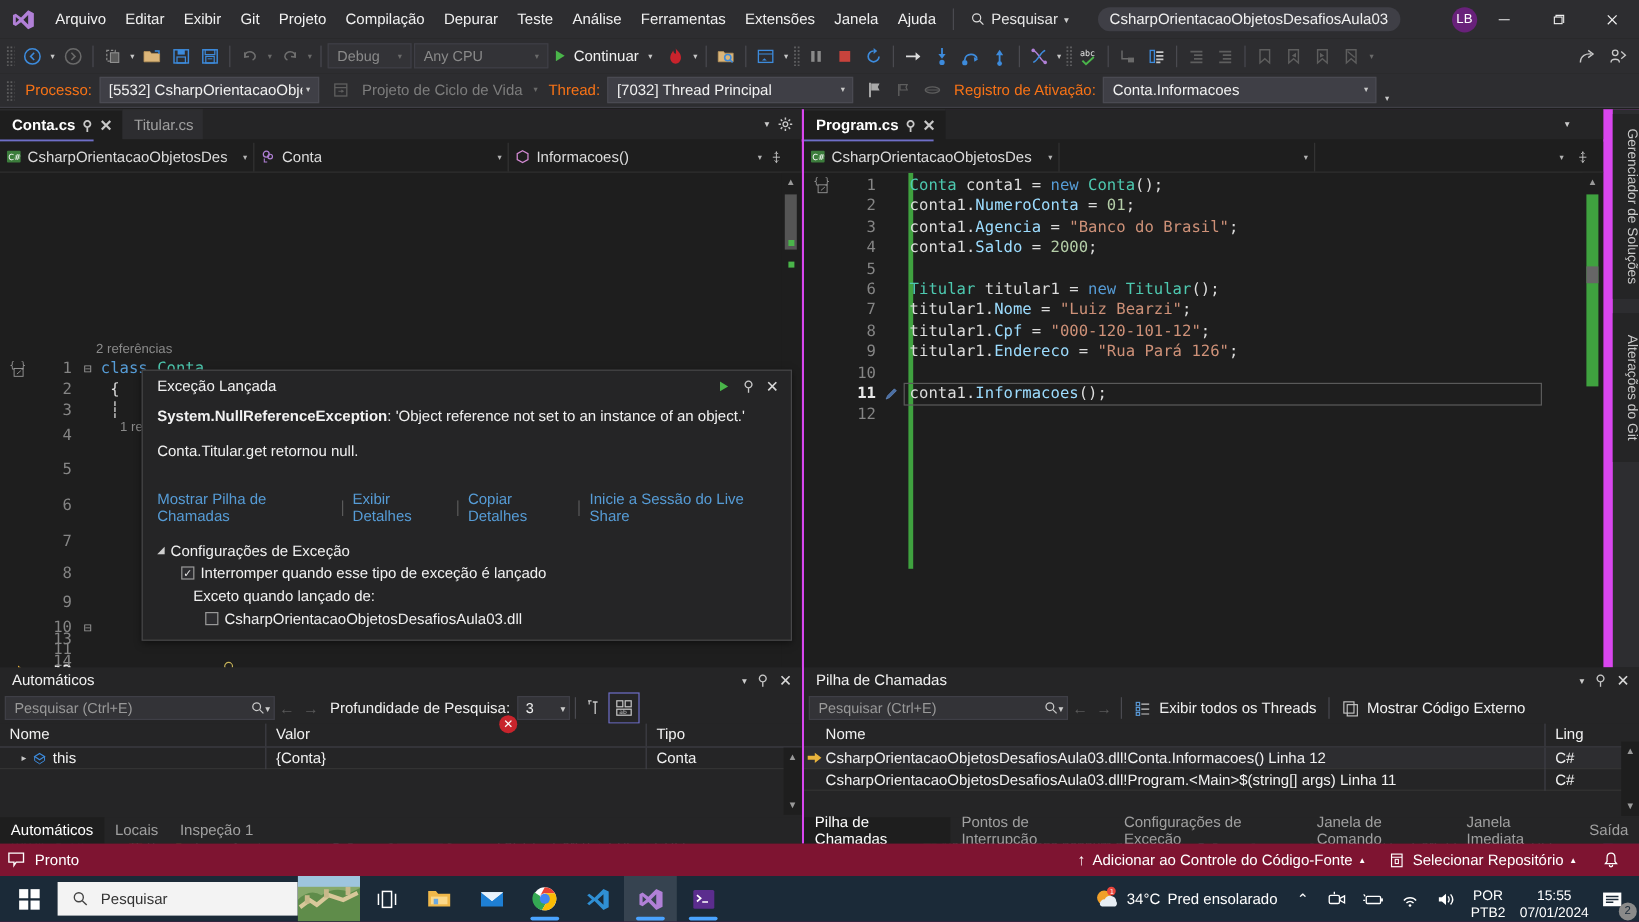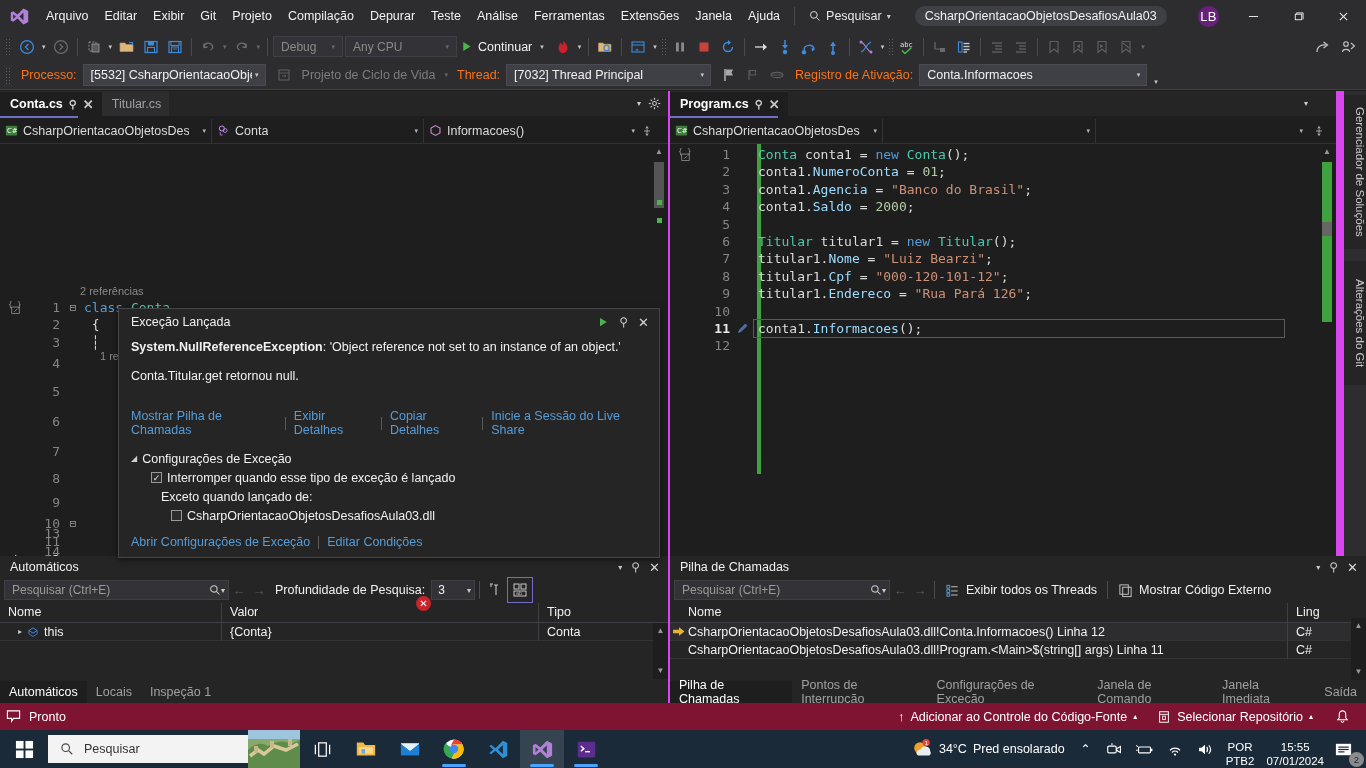--- a/index.html
+++ b/index.html
@@ -33,22 +33,22 @@
   }
   .search-box .mag { width: 12px; height: 12px; }
   .caret-dn { font-size: 8px; color: #ccc; }
   .sln-chip {
     margin-left: 16px; background: #3f3f46; color: #f1f1f1; font-size: 12.5px;
     padding: 3px 10px; border-radius: 10px; white-space: nowrap;
   }
   .tb-right { position: absolute; right: 0; top: 0; height: 32px; display: flex; align-items: center; }
   .avatar {
     width: 21px; height: 21px; border-radius: 50%; background: #68217a;
-    color: #fff; font-size: 13px; display: flex; align-items: center; justify-content: center;
-    margin-right: 12px; letter-spacing: .3px;
+    color: #fff; font-size: 11px; display: flex; align-items: center; justify-content: center;
+    letter-spacing: .3px;
   }
   .wbtn { width: 45px; height: 32px; display: flex; align-items: center; justify-content: center; }
   .wbtn svg { width: 11px; height: 11px; }
 
   
   .toolbar {
     height: 29px; background: #2d2d30; display: flex; align-items: center;
     padding-left: 2px; position: relative;
   }
   .grip { width: 7px; height: 17px; opacity: .5; margin: 0 3px;
@@ -967,25 +967,20 @@
           </div>
           <div class="row" style="padding-left:30px">
             <span>Exceto quando lançado de:</span>
           </div>
           <div class="row" style="padding-left:40px">
             <span class="cbx"></span>
             <span>CsharpOrientacaoObjetosDesafiosAula03.dll</span>
           </div>
         </div>
       </div>
-      <div class="exc-bottom-links" style="padding-bottom:8px">
-        <a>Abrir Configurações de Exceção</a>
-        <span style="width:1px;height:13px;background:#5a5a5a;margin:0 8px"></span>
-        <a>Editar Condições</a>
-      </div>
     </div>
   </div>
 
   <div class="vtabs">
     <div class="vtab" style="top:4px;height:154px">Gerenciador de Soluções</div>
     <div class="vtab" style="top:170px;height:124px">Alterações do Git</div>
   </div>
 
   <div class="bottom">
 

